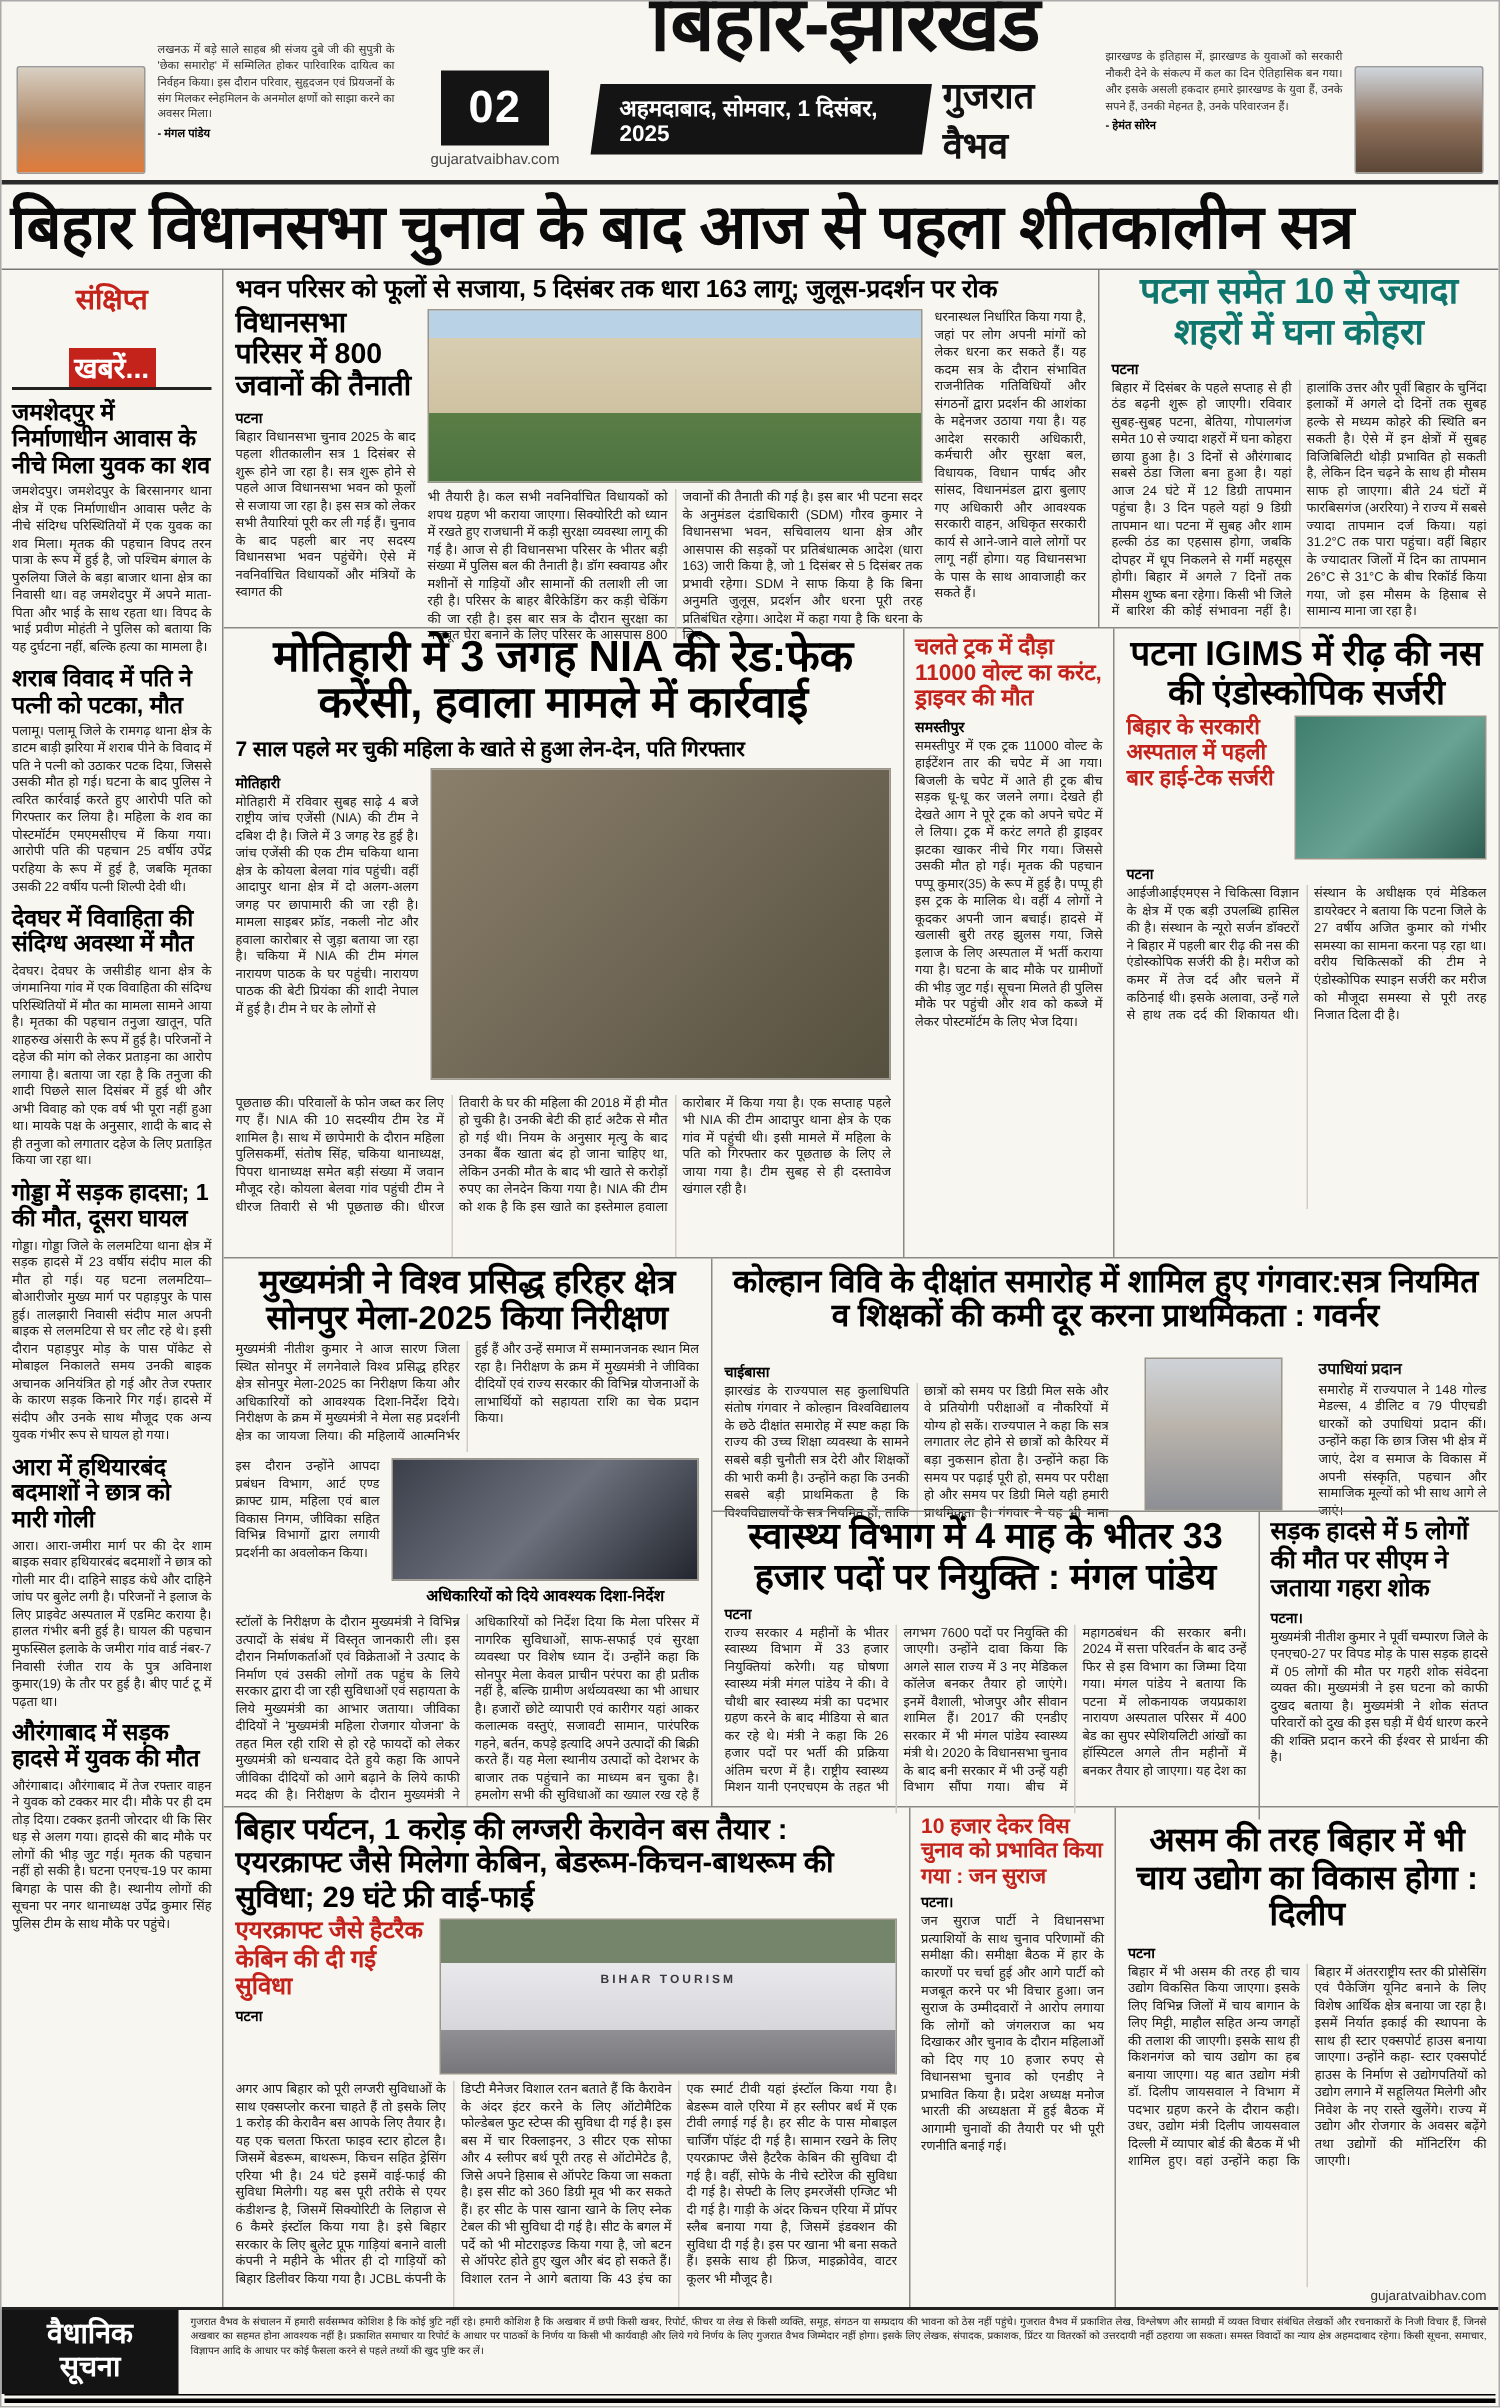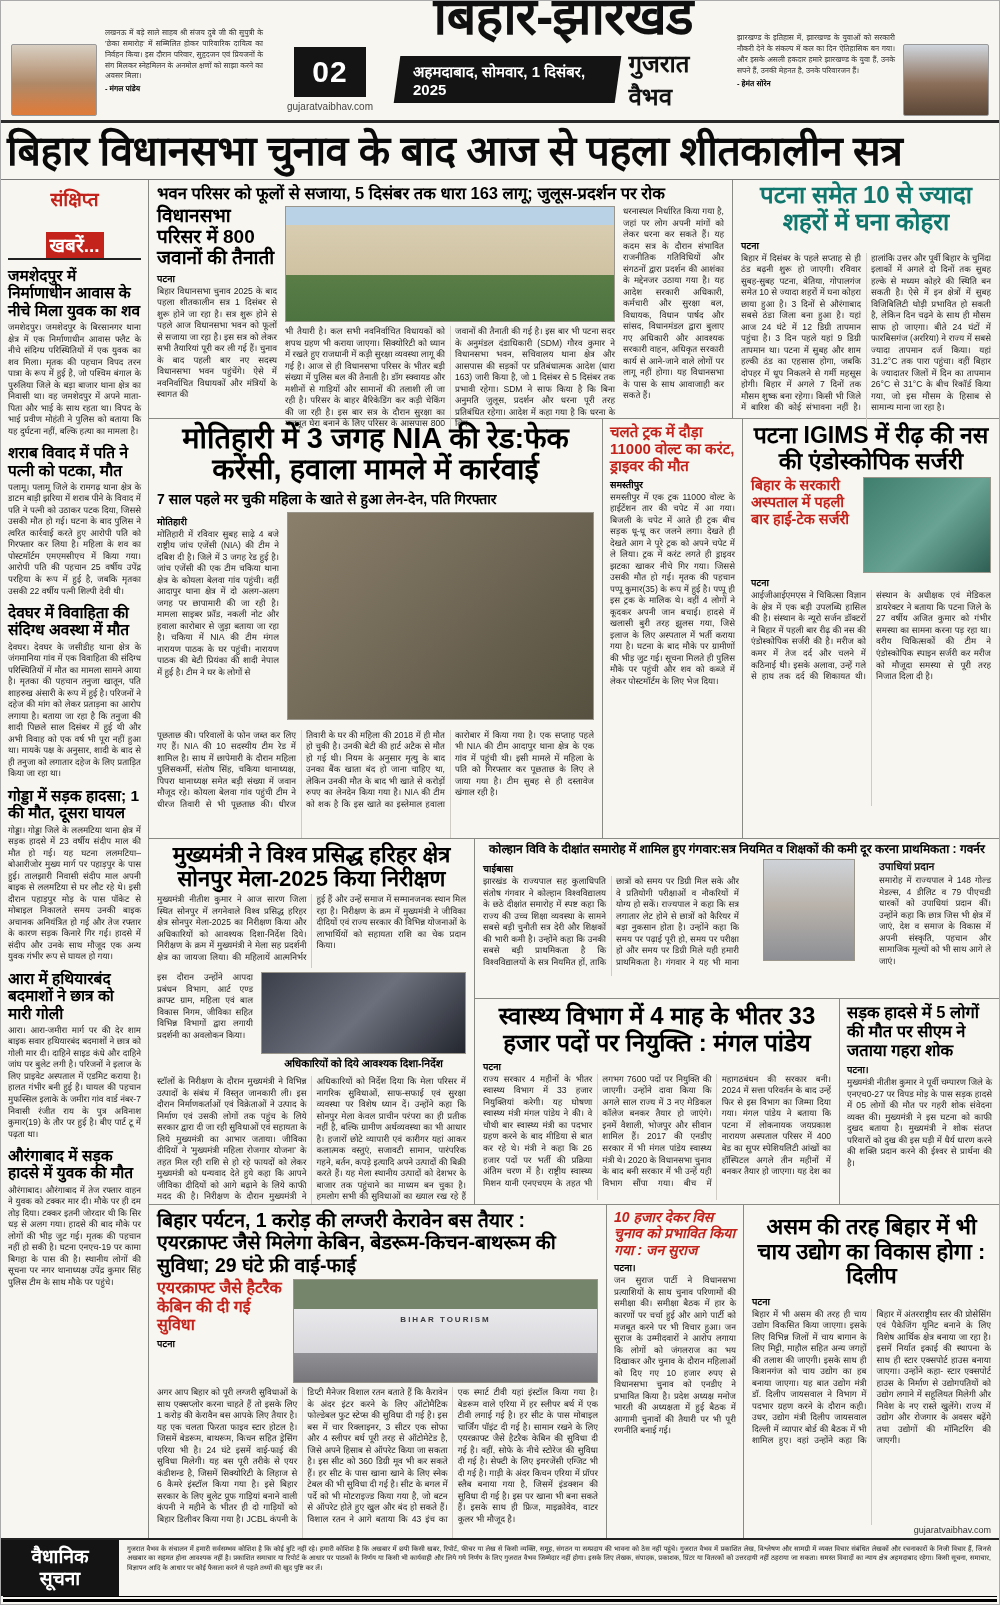--- a/index.html
+++ b/index.html
@@ -76,41 +76,41 @@
   
   .secC { height:366px; display:flex; }
   .c-left { width:325px; flex:none; padding:4px 8px; }
   .c-left h2 { font-size:22px; line-height:1.1; text-align:center; color:#000; margin-bottom:3px; }
   .sonpur-mid { display:flex; gap:8px; margin:4px 0; }
   .sonpur-midtext { width:96px; flex:none; }
   .photo-sonpur { height:82px; background:linear-gradient(135deg,#3a3f4a 0%,#6b707c 50%,#23262e 100%); }
   .caption { font-size:10.5px; font-weight:bold; text-align:center; padding:2px 0; color:#000; }
   .c-right { flex:1; border-left:1px solid #8a8a84; display:flex; flex-direction:column; }
   .kolhan { height:168px; padding:4px 8px; }
-  .kolhan h2 { font-size:12px; line-height:1.12; text-align:center; color:#000; margin-bottom:3px; }
+  .kolhan h2 { font-size:21px; line-height:1.12; text-align:center; color:#000; margin-bottom:15px; }
   .kolhan-row { display:flex; gap:24px; }
   .kolhan-body { flex:1; }
   .photo-governor { width:92px; height:102px; flex:none; background:linear-gradient(180deg,#cfd3d8 0%,#b9b3ab 45%,#8d8f95 100%); }
   .kolhan-side { width:112px; flex:none; }
   .kolhan-side .sub-t { font-size:10.5px; font-weight:bold; margin-bottom:2px; }
   .c-bottom { flex:1; display:flex; border-top:1px solid #8a8a84; }
   .health { flex:1; padding:4px 8px; }
   .health h2 { font-size:24px; line-height:1.12; text-align:center; color:#000; margin-bottom:3px; }
   .cm { width:160px; flex:none; border-left:1px solid #8a8a84; padding:4px 7px; }
   .cm h3 { font-size:16.5px; line-height:1.15; color:#000; }
   
   .secD { height:335px; display:flex; }
   .d-left { width:457px; flex:none; padding:4px 8px; }
   .d-left h2 { font-size:19.5px; line-height:1.15; color:#000; margin-bottom:3px; }
   .caravan-row { display:flex; gap:8px; margin-bottom:4px; }
   .caravan-sub { width:128px; flex:none; font-size:16px; font-weight:bold; line-height:1.15; }
   .photo-bus { flex:1; height:104px; background:linear-gradient(180deg,#74856b 0%,#74856b 28%,#e9e9ec 28%,#d7d7db 72%,#8f8f94 72%,#76767b 100%); position:relative; }
   .bus-label { position:absolute; top:34%; left:50%; transform:translateX(-50%); font-size:8px; letter-spacing:2px; color:#3a3a3e; font-weight:bold; }
   .d-mid { width:137px; flex:none; border-left:1px solid #8a8a84; padding:4px 7px; }
-  .d-mid h3 { font-size:14px; line-height:1.18;font-style:italic; }
+  .d-mid h3 { font-size:14px; line-height:1.18; }
   .d-right { flex:1; border-left:1px solid #8a8a84; padding:4px 8px; display:flex; flex-direction:column; }
   .d-right h2 { font-size:22px; line-height:1.12; text-align:center; color:#000; margin:6px 0 3px 0; }
   .d-site { text-align:right; font-size:9px; color:#333; margin-top:auto; }
   
   .legal { display:flex; border-top:2px solid #222; align-items:stretch; height:58px; }
   .legal-box { background:#141414; color:#fff; width:118px; flex:none; display:flex; flex-direction:column; align-items:center; justify-content:center; font-weight:bold; font-size:19px; line-height:1.15; }
   .legal-text { flex:1; font-size:6.8px; line-height:1.4; color:#222; padding:4px 8px; text-align:justify; }
   .bottom-rule { border-top:1px solid #000; border-bottom:3px solid #000; height:6px; margin:0 2px; }
   h2,h3 { font-weight:bold; }
 </style>

